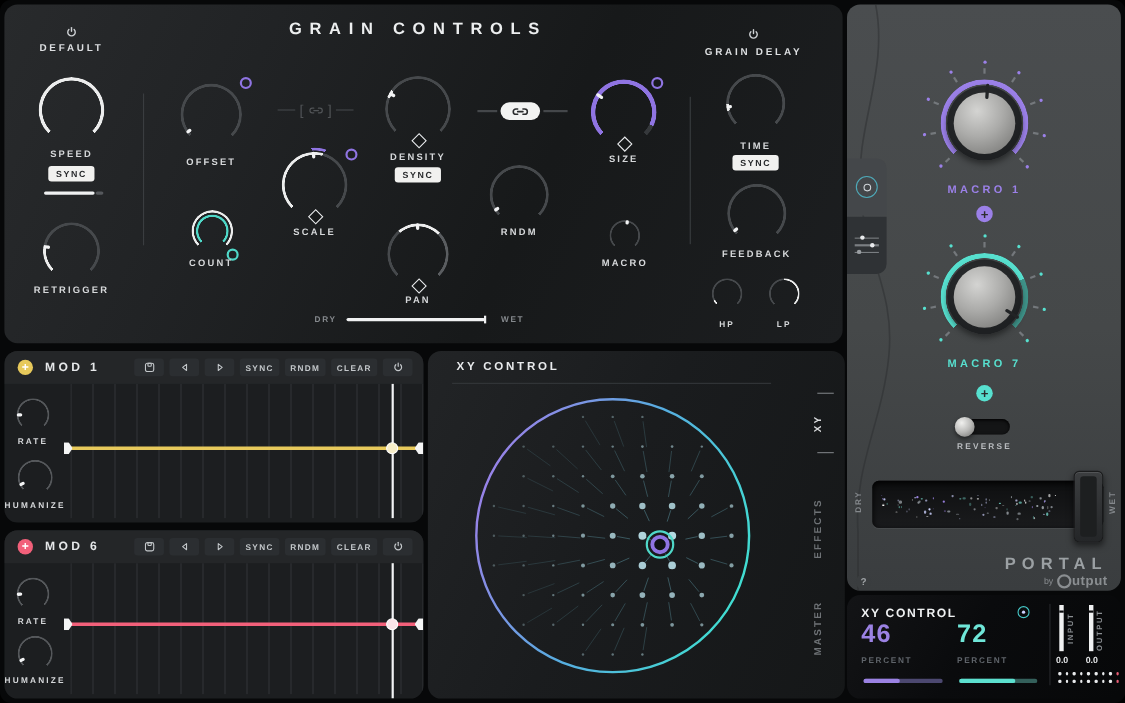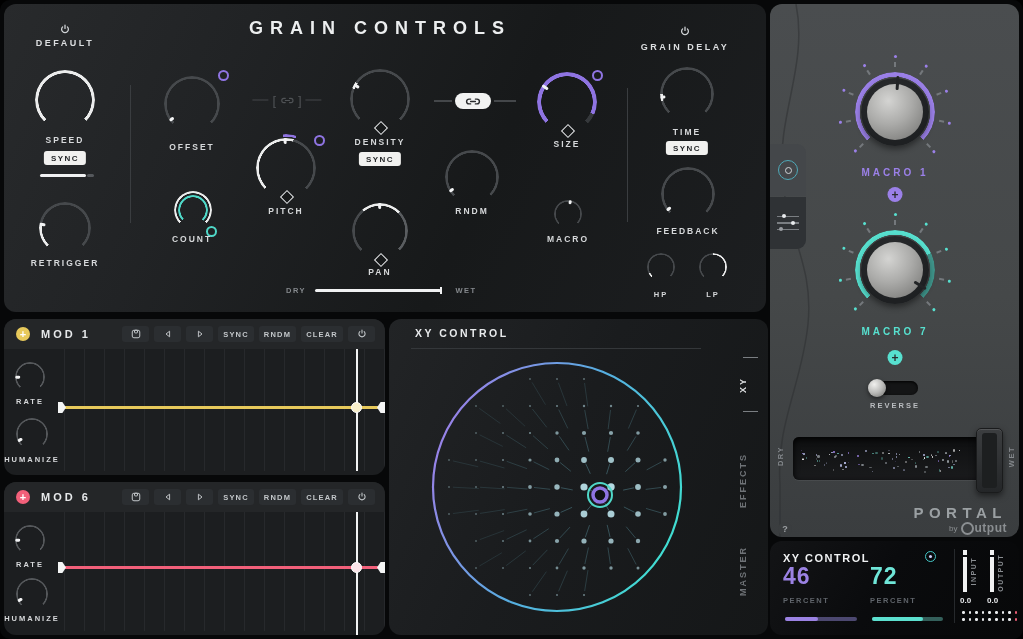--- a/index.html
+++ b/index.html
@@ -10,21 +10,21 @@
   #mod1-panel,#mod2-panel{left:4px;width:381px;background:#1c1e20;overflow:hidden;}
   #mod1-panel{top:319px;height:156px;}
   #mod2-panel{top:482px;height:153px;}
   #xy-panel{left:389px;top:319px;width:379px;height:316px;background:linear-gradient(115deg,#222426 0%,#1a1c1e 45%,#151718 100%);overflow:hidden;}
   #right-panel{left:770px;top:4px;width:249px;height:533px;background:linear-gradient(180deg,#4a4d4f 0%,#454849 55%,#3a3d3f 100%);overflow:hidden;}
   #footer-panel{left:770px;top:541px;width:249px;height:94px;background:linear-gradient(120deg,#131416 0%,#0a0b0d 45%,#070809 100%);overflow:hidden;}
 
   .lab{position:absolute;transform:translateX(-50%);font-size:8.5px;font-weight:bold;letter-spacing:2px;color:#d6d8da;white-space:nowrap;}
   .lab.dim{color:#85898d;font-size:7.5px;letter-spacing:1.5px;}
   .lab.sect{font-size:9px;letter-spacing:2.5px;color:#dcdee0;}
-  .title{position:absolute;transform:translateX(-50%);font-size:18px;font-weight:bold;letter-spacing:7px;color:#eceeef;white-space:nowrap;}
+  .title{position:absolute;transform:translateX(-50%);font-size:15px;font-weight:bold;letter-spacing:7px;color:#eceeef;white-space:nowrap;}
 
   .kwrap{position:absolute;}
   .arc{position:absolute;inset:0;border-radius:50%;
     -webkit-mask:radial-gradient(closest-side,transparent calc(100% - var(--t,3px)),#000 calc(100% - var(--t,3px) + 0.5px));
     mask:radial-gradient(closest-side,transparent calc(100% - var(--t,3px)),#000 calc(100% - var(--t,3px) + 0.5px));}
   .ktick{position:absolute;left:calc(50% - 1.25px);top:0;width:2.5px;height:50%;transform-origin:bottom center;}
   .ktick::before{content:'';display:block;width:100%;height:var(--l,7px);background:#f2f3f4;border-radius:2px;}
   .diamond{position:absolute;width:8px;height:8px;border:1.5px solid #e8eaec;transform:rotate(45deg);background:#17191a;}
   .badge{position:absolute;width:7px;height:7px;border:2px solid #8f74e2;border-radius:50%;}
   .badge.teal{border-color:#4fd8c8;}
@@ -138,21 +138,21 @@
       <span class="dash"></span>
   </div>
 
   <div class="kwrap" style="left:256px;top:138px;width:60px;height:60px;">
     <div class="arc" style="--t:3px;background:conic-gradient(from 225deg,#eceded 0 150deg,#46494c 150deg 270deg,transparent 0);"></div>
     <div class="arc" style="inset:-4px;--t:3px;background:conic-gradient(from 225deg,transparent 0 130deg,#8f74e2 130deg 153deg,transparent 0);"></div>
     <span class="ktick" style="transform:rotate(357deg);--l:6px;"></span>
   </div>
   <div class="badge" style="left:314px;top:135px;"></div>
   <div class="diamond" style="left:282px;top:192px;"></div>
-  <div class="lab" style="left:286px;top:206px;">PITCH</div>
+  <div class="lab" style="left:286px;top:206px;">SCALE</div>
 
   <div class="kwrap" style="left:350px;top:69px;width:60px;height:60px;">
     <div class="arc" style="--t:3px;background:conic-gradient(from 225deg,#46494c 0 66deg,#eceded 66deg 80deg,#46494c 80deg 270deg,transparent 0);"></div>
     <span class="ktick" style="transform:rotate(298deg);--l:6px;"></span>
   </div>
   <div class="diamond" style="left:376px;top:123px;"></div>
   <div class="lab" style="left:380px;top:137px;">DENSITY</div>
   <div class="syncpill" style="left:380px;top:152px;">SYNC</div>
 
   <div class="dash" style="position:absolute;left:434px;top:100px;width:18px;"></div>

